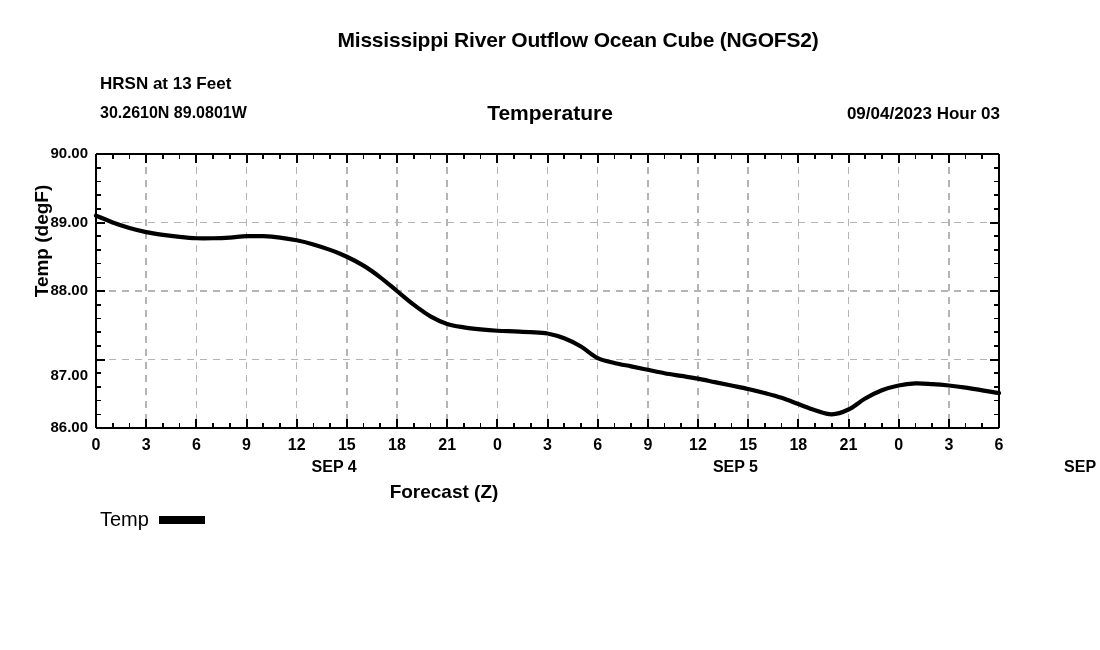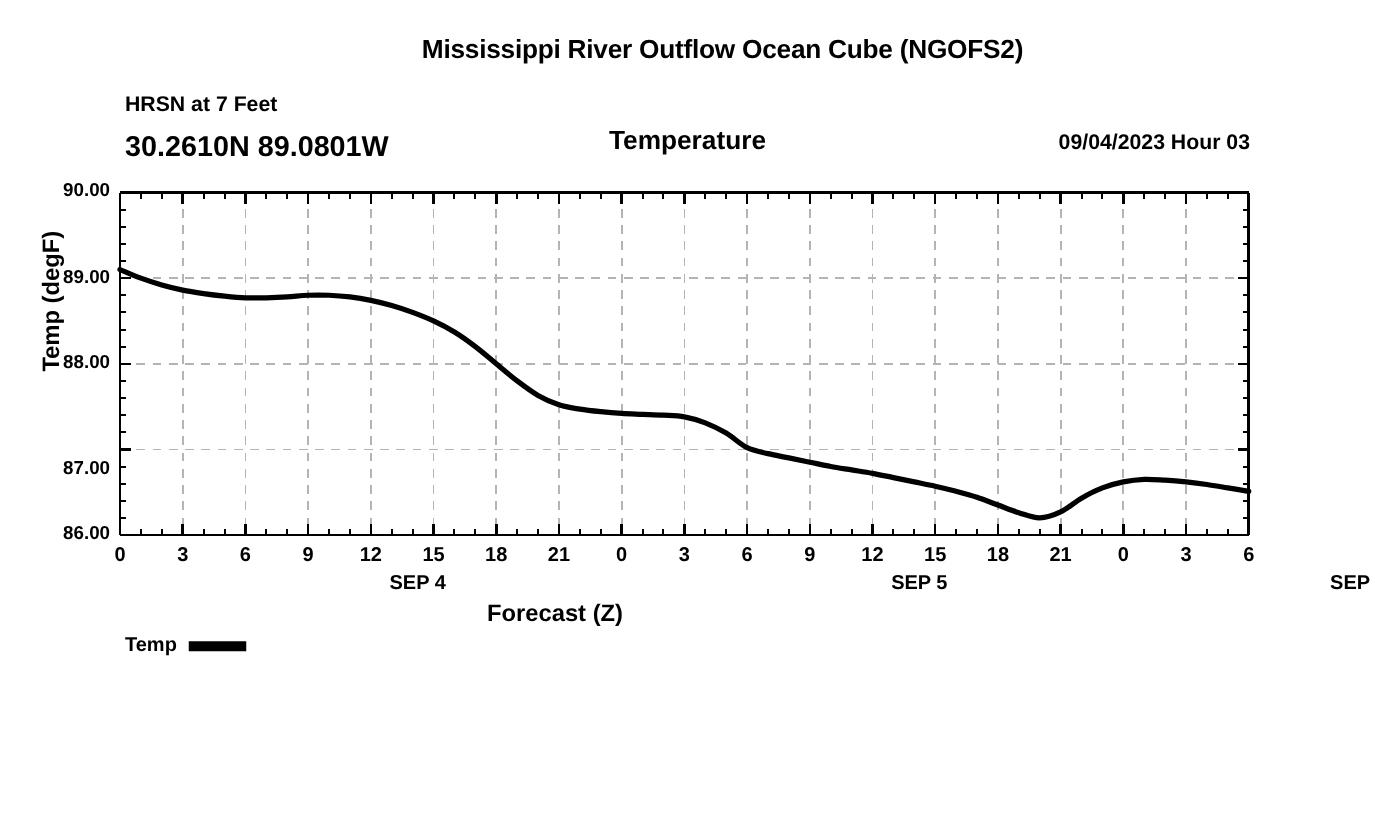--- a/index.html
+++ b/index.html
@@ -35,21 +35,21 @@
     letter-spacing: -0.2px;
   }
 
   #station-line {
     left: 100px; top: 74px;
     font-size: 17px;
     font-weight: bold;
   }
   #coords-line {
     left: 100px; top: 104px;
-    font-size: 23px;
+    font-size: 16px;
     font-weight: bold;
   }
   #center-subtitle {
     left: 0; top: 101px; width: 1100px;
     text-align: center;
     font-size: 21px;
     font-weight: bold;
   }
   #run-line {
     right: 100px; top: 104px;
@@ -111,35 +111,35 @@
     font-weight: bold;
   }
 
   #legend {
     left: 100px; top: 508px;
     display: flex;
     align-items: center;
     gap: 10px;
   }
   #legend-text {
-    font-size: 16px;
-    font-weight: bold;
+    font-size: 20px;
+    font-weight: normal;
   }
   #legend-swatch {
     width: 46px;
     height: 8px;
     background: #000000;
   }
 </style>
 </head>
 <body>
 
 <div class="abs" id="top-title">Mississippi River Outflow Ocean Cube (NGOFS2)</div>
 
-<div class="abs" id="station-line">HRSN at 7 Feet</div>
+<div class="abs" id="station-line">HRSN at 13 Feet</div>
 <div class="abs" id="coords-line">30.2610N  89.0801W</div>
 <div class="abs" id="center-subtitle">Temperature</div>
 <div class="abs" id="run-line">09/04/2023 Hour 03</div>
 
 <div class="abs" id="ylabel">Temp (degF)</div>
 
 <div class="abs" id="ytick-holder">
     <div class="ytick-label" style="top: 418px;">86.00</div>
     <div class="ytick-label" style="top: 366px;">87.00</div>
     <div class="ytick-label" style="top: 281px;">88.00</div>

